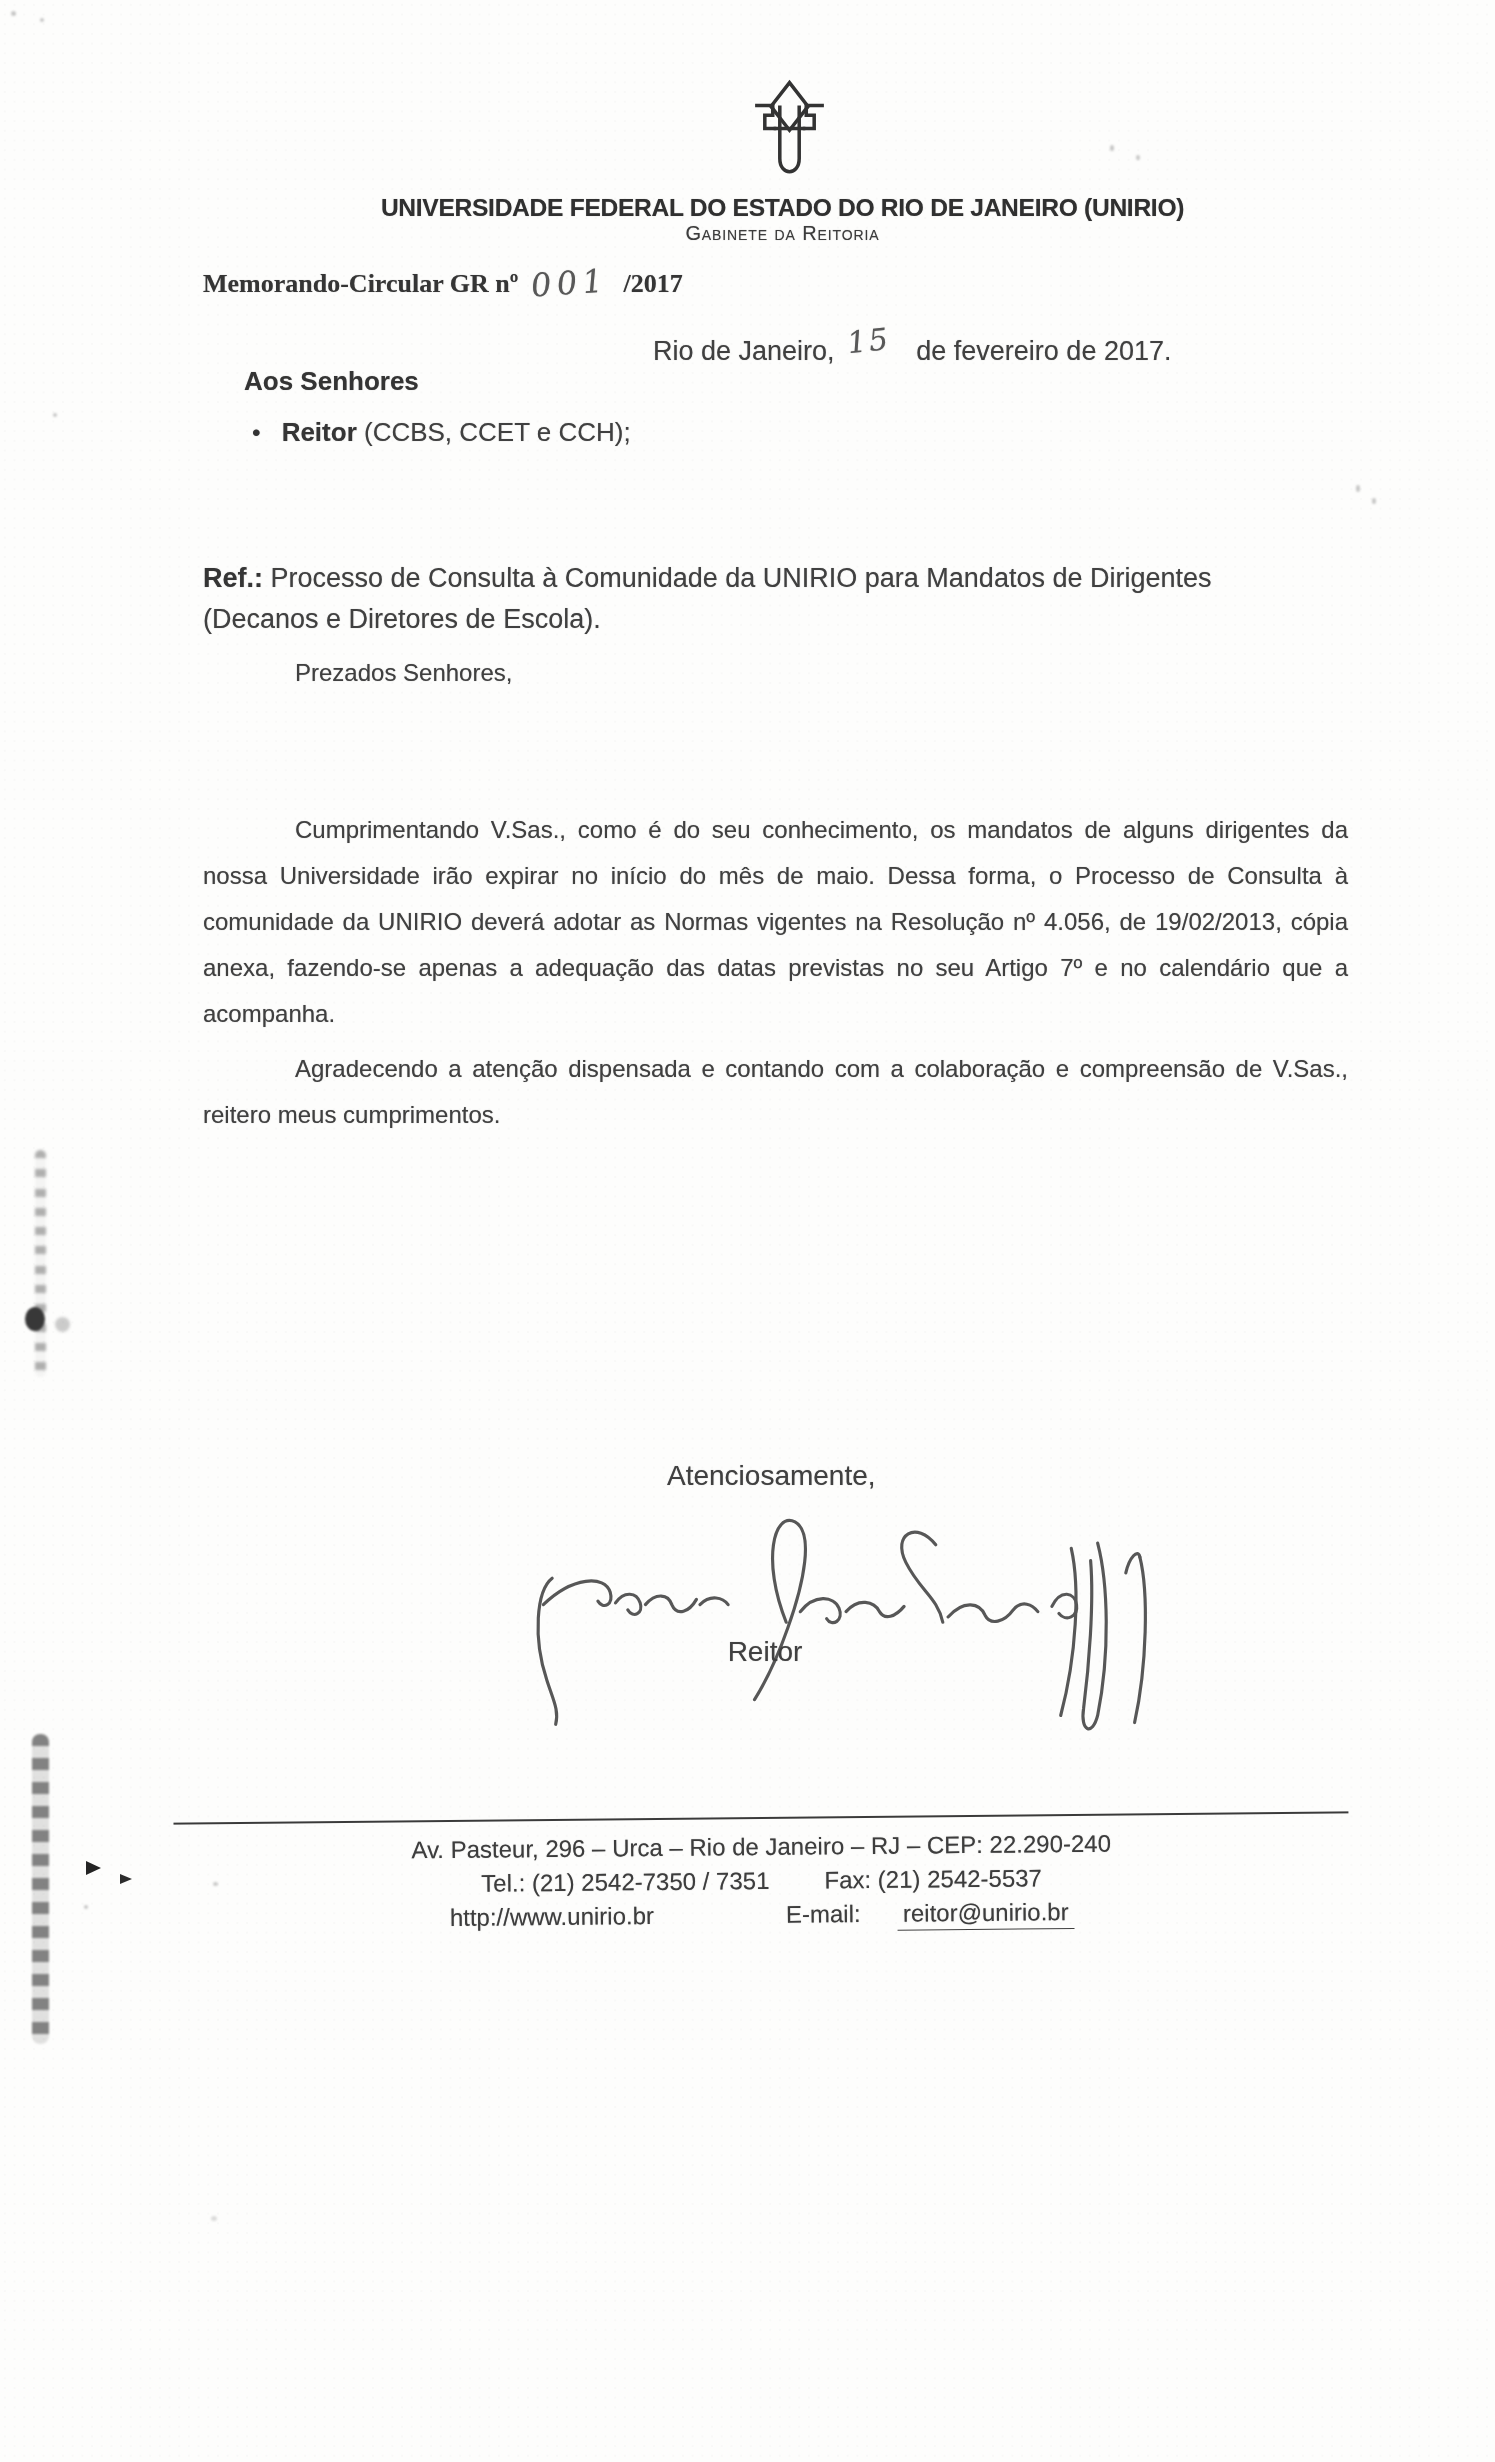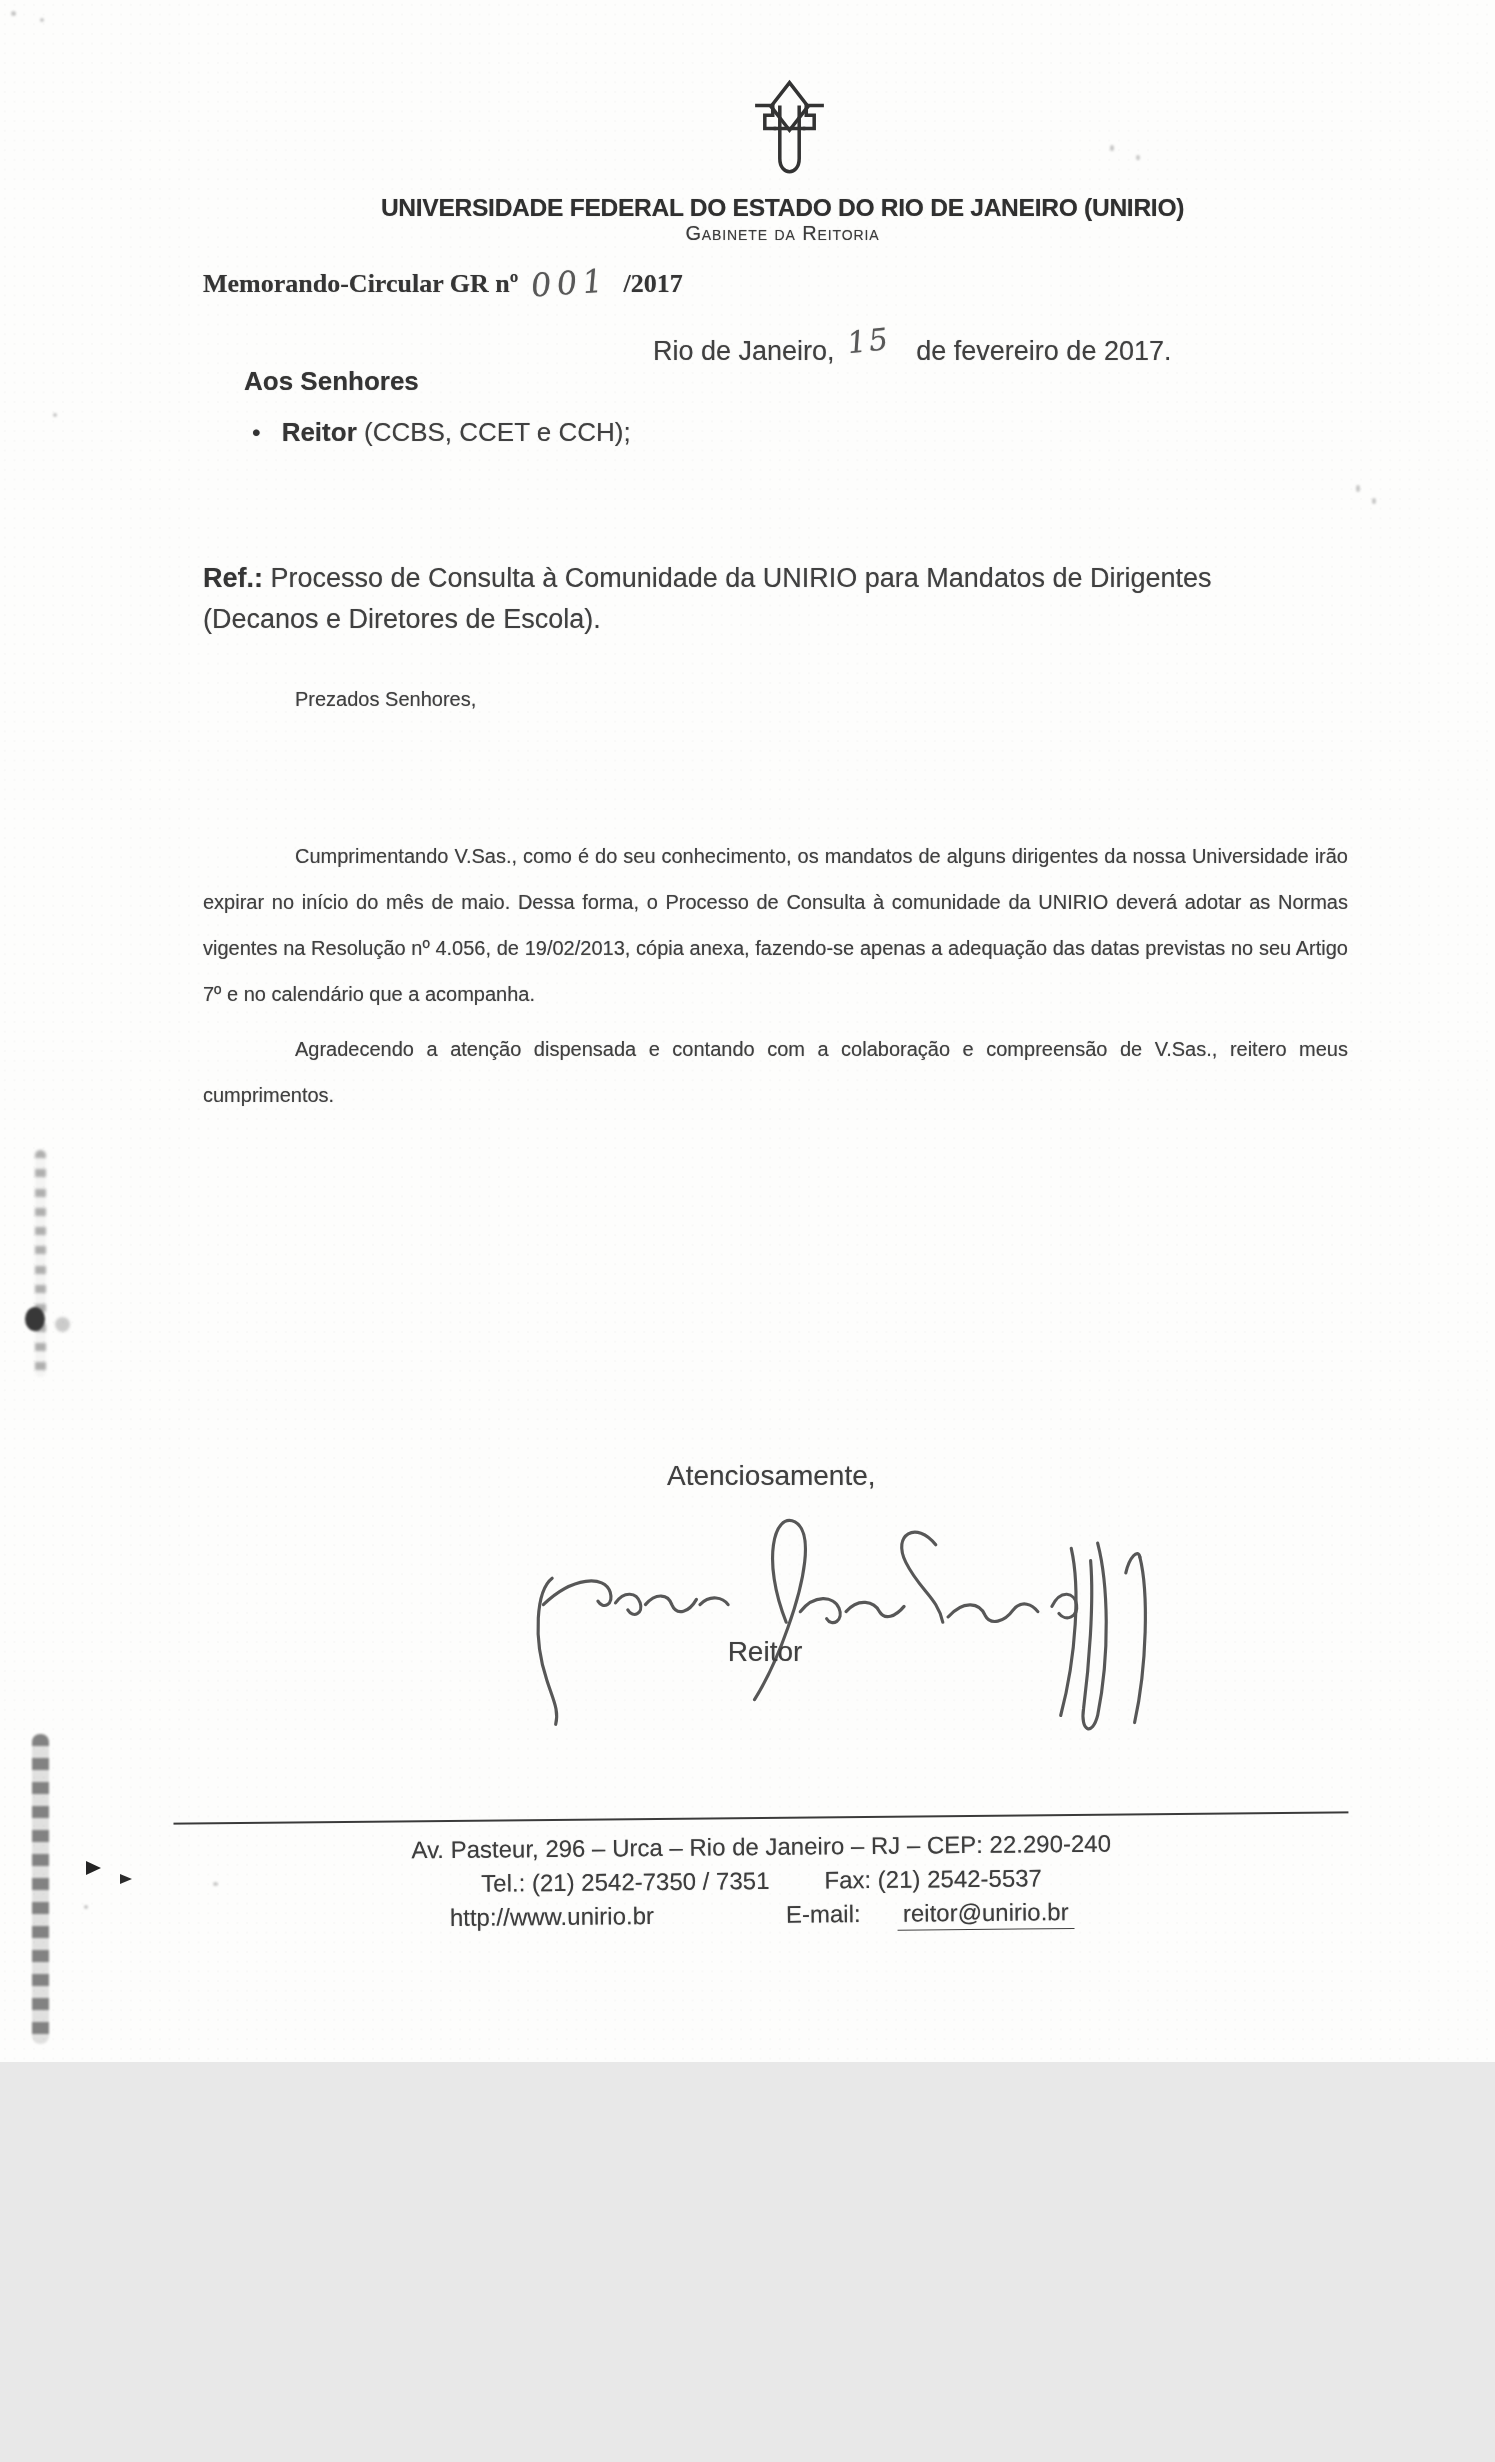--- a/index.html
+++ b/index.html
@@ -1,18 +1,18 @@
 <!DOCTYPE html>
 <html style="font-size:14px"><head>
 <meta charset="utf-8">
 <style>
   html,body{margin:0;padding:0;background:#e8e8e8;}
   .page{
     position:relative;
-    width:1495px;height:2062px;
+    width:1495px;height:2462px;
     margin:0 auto;
     background:#fdfdfc;
     background-image:radial-gradient(rgba(0,0,0,0.018) 0.9px, transparent 0.9px);
     background-size:9.7px 9.7px;
     overflow:hidden;
     font-family:"Liberation Sans","DejaVu Sans",sans-serif;
     color:#404040;
   }
   .txt{ text-shadow:0 0 0.9px rgba(70,70,70,0.5); }
   .abs{ position:absolute; }
@@ -40,21 +40,21 @@
   .hw-day{ font-size:30px; letter-spacing:2.6px; transform:rotate(-6deg) skewX(-10deg);
     margin:0 26px 0 12.3px; position:relative; top:-8.8px;}
 
   .aos{ left:244px; top:366px; font-size:26px; font-weight:bold; color:#343434; }
   .recipient{ left:252px; top:417px; font-size:26px; }
   .recipient .bullet{ margin-right:21px; font-size:24.6px; color:#343434; }
 
   .ref{ left:203px; top:558px; width:1170px; font-size:27px; line-height:41px; }
   .ref .ref-text{ white-space:pre-line; }
 
-  .body-block{ left:203px; top:676px; width:1145px; font-size:20px; line-height:46px; }
+  .body-block{ left:203px; top:650px; width:1145px; font-size:24px; line-height:46px; }
   .body-block p{ margin:0; text-indent:92px; text-align:justify; }
   .body-block .salutation{ text-align:left; }
   .body-block .p1{ margin-top:111px; }
   .body-block .p2{ margin-top:23px; }
   .body-block .p3{ margin-top:8.8px; }
 
   .closing{ left:667px; top:1460px; font-size:28px;text-align:right; }
 
   .sig-svg{ left:524px; top:1506px; }
 

